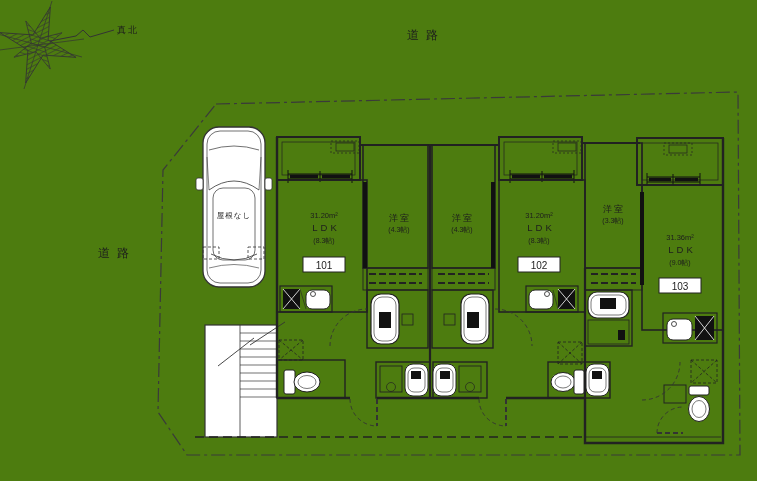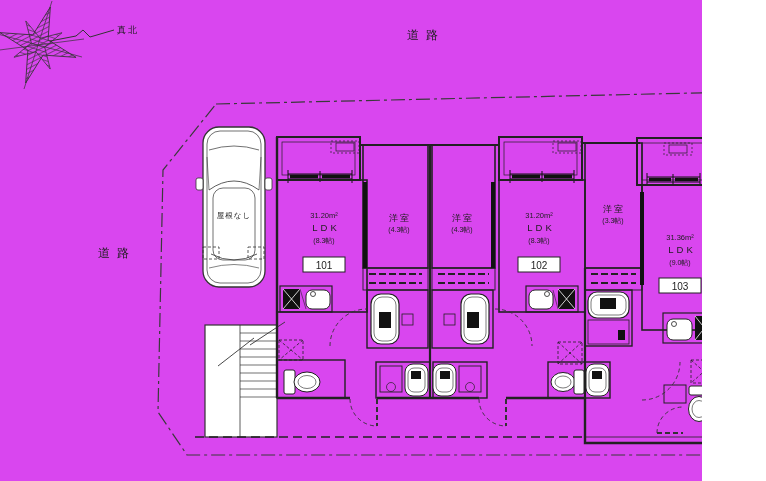--- a/index.html
+++ b/index.html
@@ -1,16 +1,16 @@
 <!DOCTYPE html>
 <html><head>
 <meta charset="utf-8">
 <style>
   html,body{margin:0;padding:0;background:#fff;}
-  .canvas{position:relative;width:702px;height:481px;background:#d946ef;overflow:hidden;}
+  .canvas{position:relative;width:757px;height:481px;background:#4d7c0f;overflow:hidden;}
   svg{position:absolute;left:0;top:0;}
   svg text{font-family:"Liberation Sans","DejaVu Sans",sans-serif;fill:#1d1d1d;}
   .lbl-road{font-size:12px;letter-spacing:7px;}
   .lbl-north{font-size:9px;letter-spacing:2px;}
   .lbl-park{font-size:7.5px;letter-spacing:1px;}
   .lbl-area{font-size:7.5px;}
   .lbl-type{font-size:9.5px;letter-spacing:3px;}
   .lbl-size{font-size:7px;}
   .lbl-room{font-size:9px;letter-spacing:2px;}
   .lbl-num{font-size:10px;}

